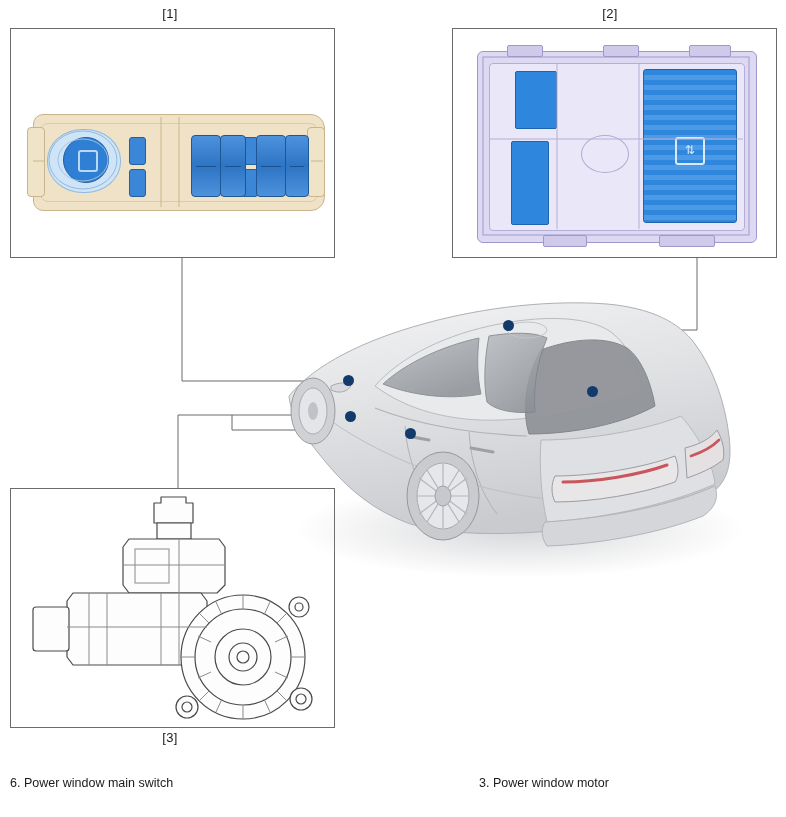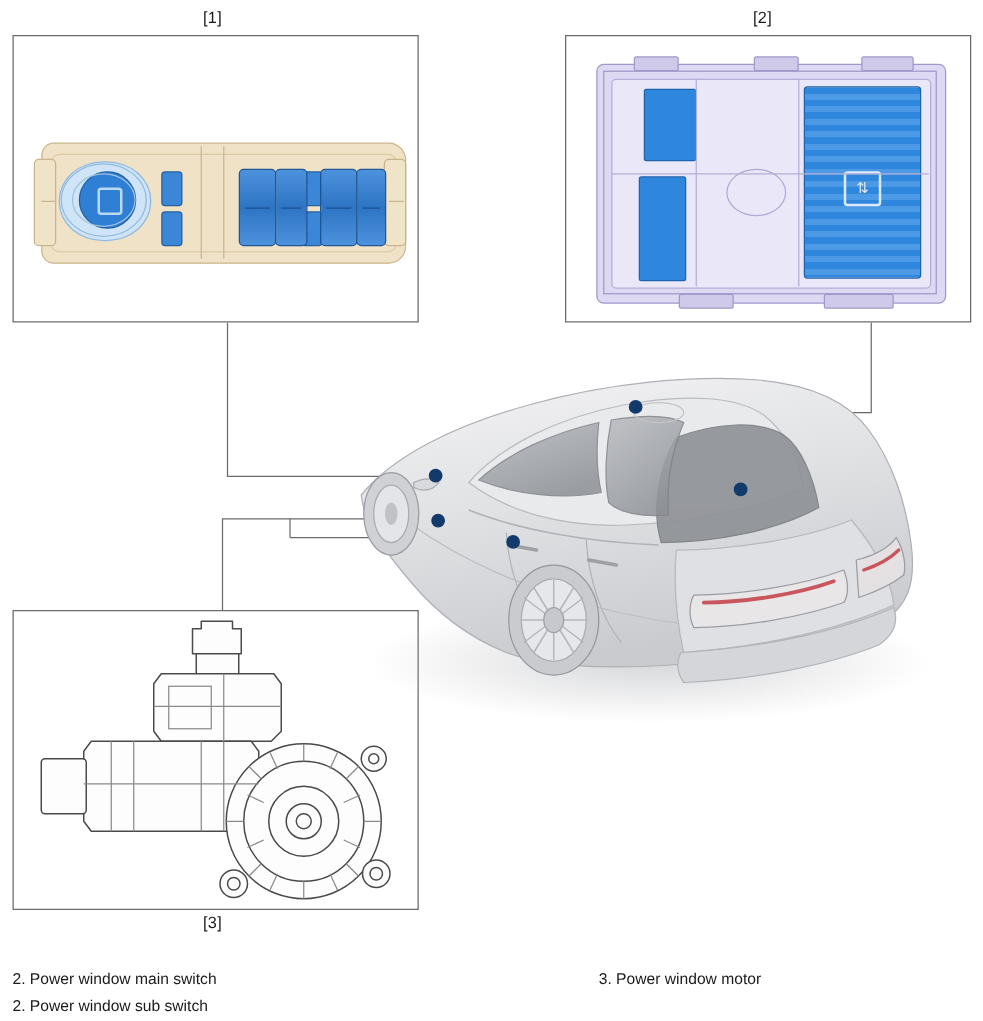--- a/index.html
+++ b/index.html
@@ -422,21 +422,20 @@
     
     <div class="dot" style="left:248px; top:42px;"></div>
     <div class="dot" style="left:332px; top:108px;"></div>
     <div class="dot" style="left:88px;  top:97px;"></div>
     <div class="dot" style="left:90px;  top:133px;"></div>
     <div class="dot" style="left:150px; top:150px;"></div>
   </div>
 
   <div class="legend">
     <div class="col-left">
-      <div>2. Power window main switch</div>
-      <div>2. Power window sub switch</div>
+      <div>6. Power window main switch</div>
     </div>
     <div class="col-right">
       <div>3. Power window motor</div>
     </div>
   </div>
 
 </div>
 
 </body></html>

